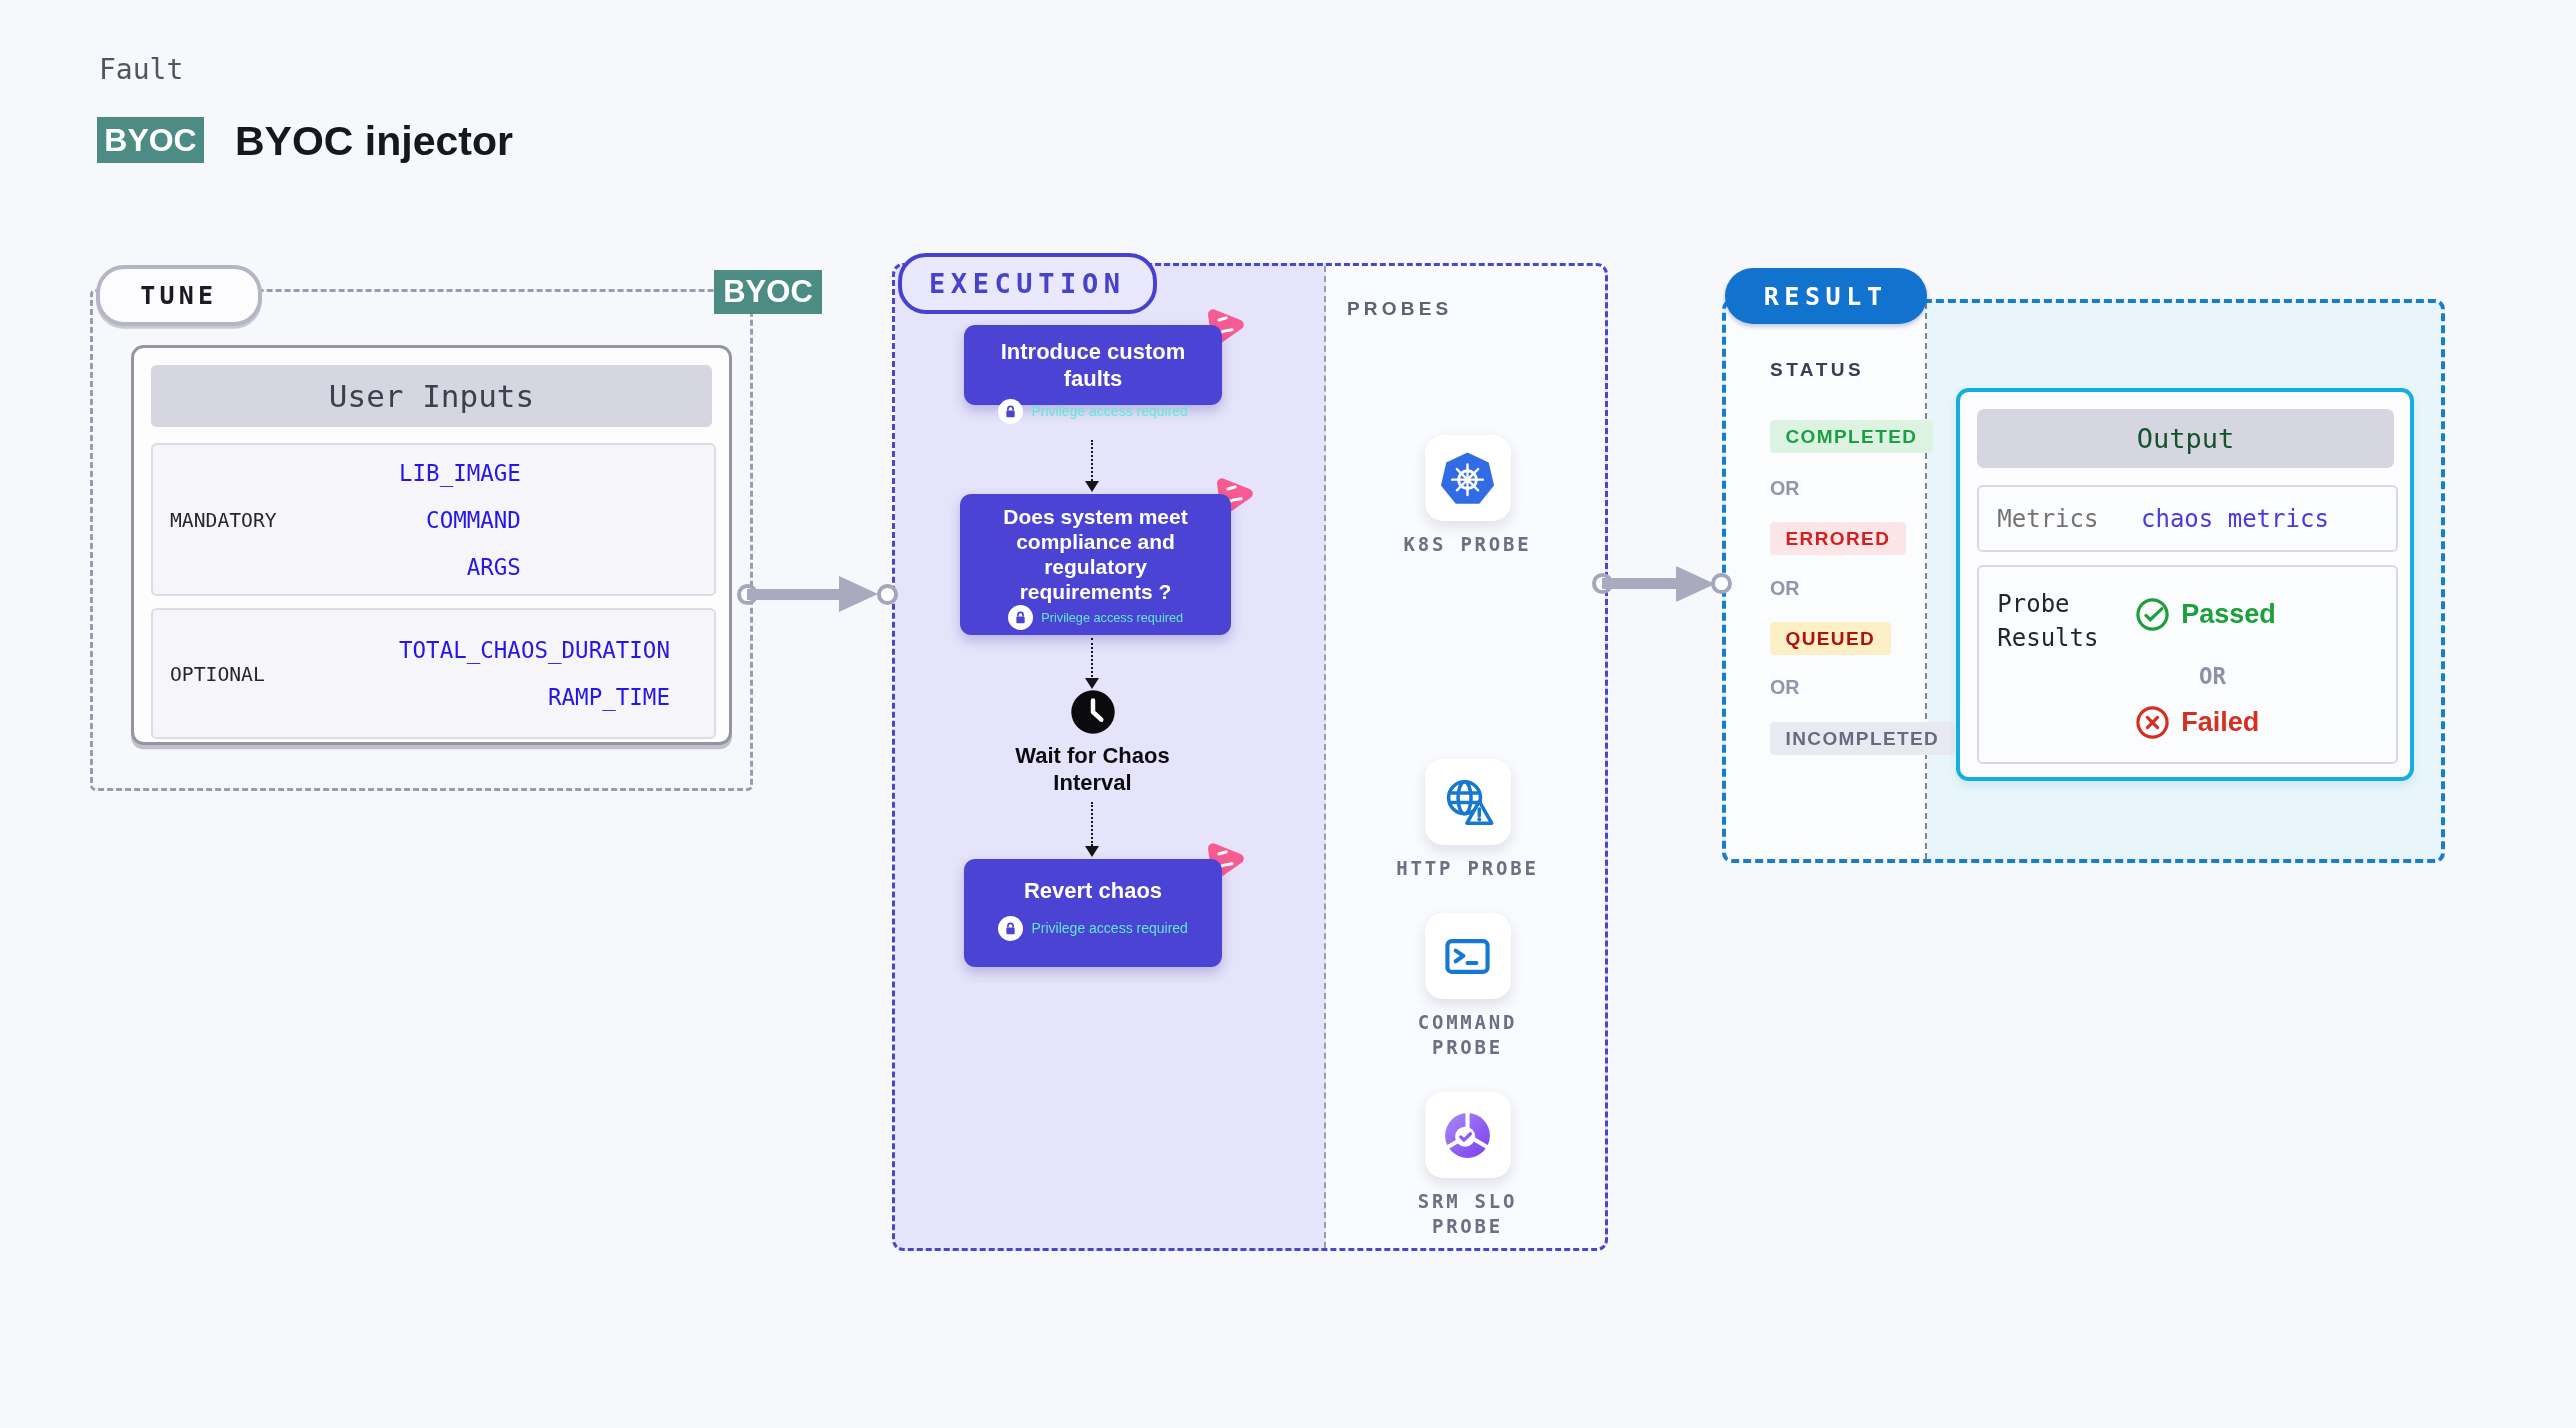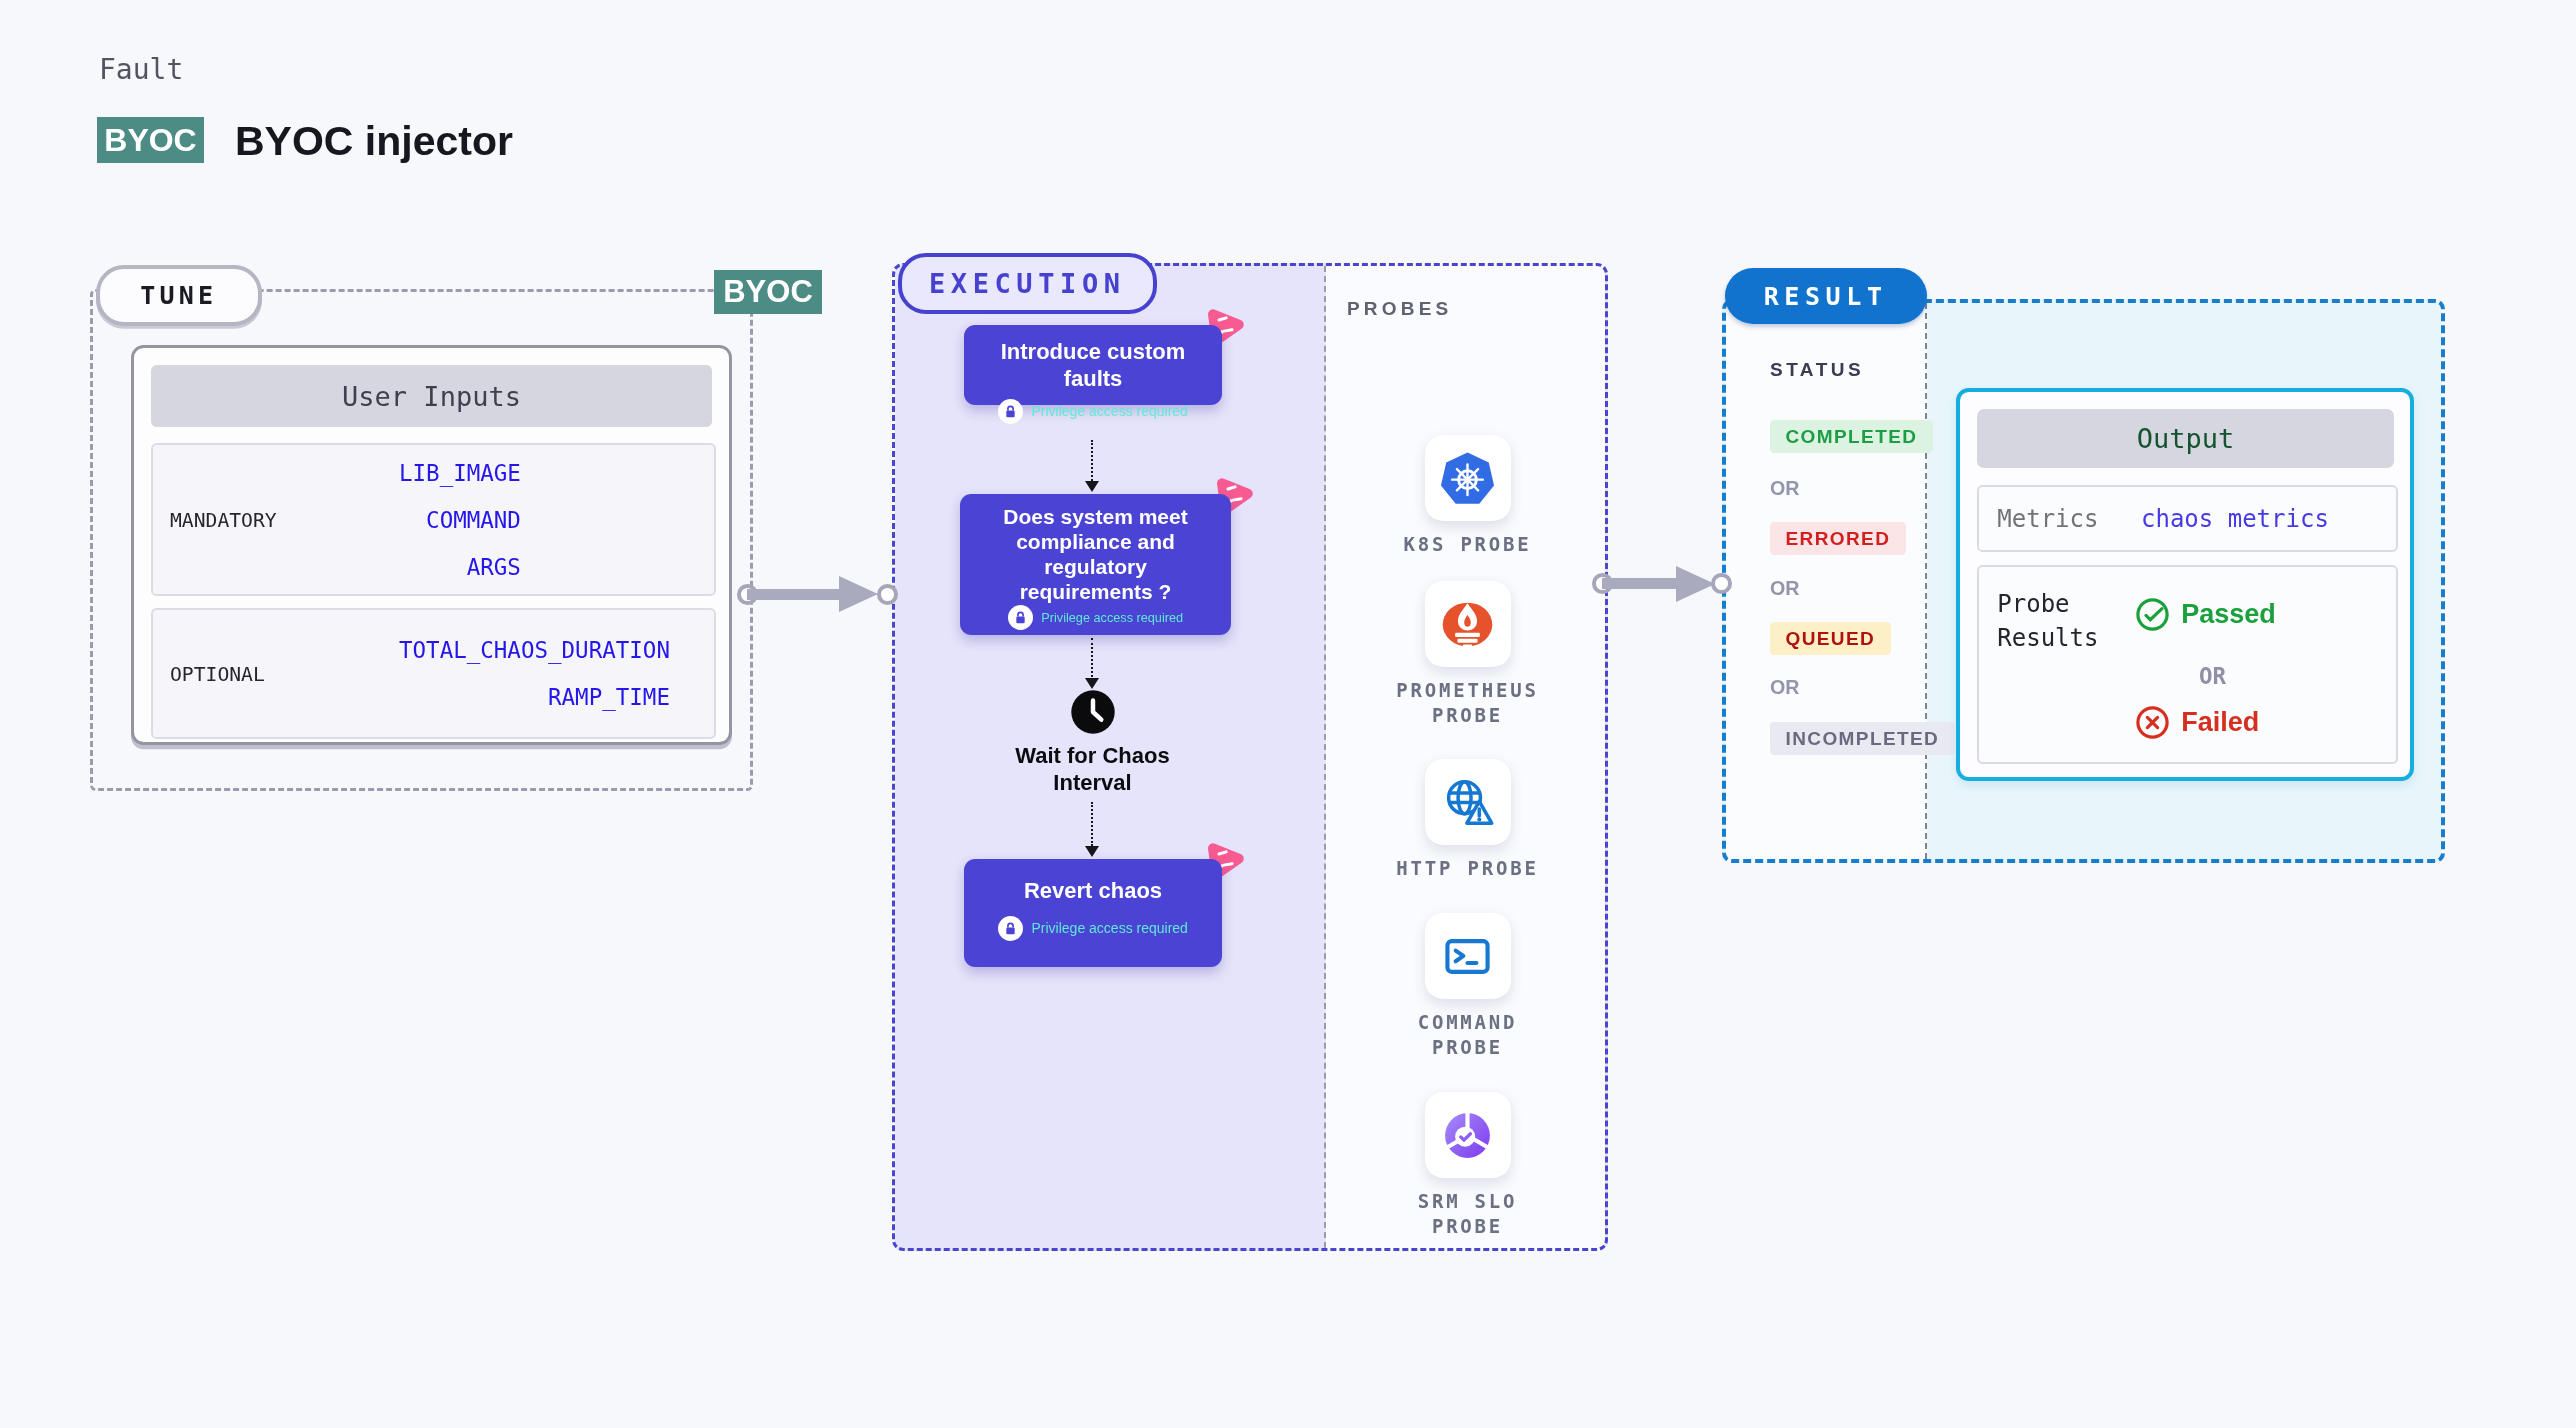--- a/index.html
+++ b/index.html
@@ -31,21 +31,21 @@
              font-size:27px;letter-spacing:5.6px;color:#4642cf;}
   .result-pill{left:-1.4px;top:-35px;width:202px;height:56px;background:#1173cd;color:#fff;
                font-size:25px;letter-spacing:5.6px;box-shadow:0 2.8px 4.2px rgba(20,60,120,.25);}
   .corner-badge{right:-72px;top:-22px;width:108px;height:44px;background:#4d8c85;color:#fff;
                 font-weight:bold;font-size:31px;text-align:center;line-height:44px;}
 
   
   .ui-card{left:38px;top:53px;width:595px;height:394px;background:#fdfdfe;border:3.5px solid #9595a2;
            border-radius:12.7px;box-shadow:0 4.2px 0 #bfbfce;}
   .ui-head{left:17px;top:17px;width:561px;height:62px;background:#d6d6e1;border-radius:5.6px;
-           font-size:27px;color:#3f3f4f;display:flex;align-items:center;justify-content:center;}
+           font-size:31px;color:#3f3f4f;display:flex;align-items:center;justify-content:center;}
   .ui-row{left:17px;width:561px;background:#f6f6fa;border:2.1px solid #dcdce7;border-radius:5.6px;}
   .ui-row-label{left:17px;top:50%;transform:translateY(-50%);font-size:19.7px;color:#26262f;}
   .ui-vals{left:246px;top:0;height:100%;display:flex;flex-direction:column;justify-content:center;gap:21px;text-align:right;}
   .ui-val{font-size:22.5px;color:#2517ea;}
 
   
   .node{background:#4b43d4;border-radius:11.3px;color:#fff;text-align:center;
         box-shadow:0 5.6px 11.3px rgba(50,40,160,.25);}
   .node-title{font-weight:bold;font-size:22px;line-height:27px;margin:0 auto;}
   .priv{display:flex;align-items:center;justify-content:center;gap:8.4px;}
@@ -208,33 +208,20 @@
           <g stroke="#fff" stroke-width="4" stroke-linecap="round">
             <path d="M50 52 V26 M50 52 V78 M50 52 H24 M50 52 H76"></path>
             <path d="M50 52 L32 34 M50 52 L68 34 M50 52 L32 70 M50 52 L68 70"></path>
           </g>
           <circle cx="50" cy="52" r="5" fill="#fff"></circle>
         </svg>
       </div>
       <div class="probe-name">K8S PROBE</div>
     </div>
 
-    <div class="abs probe-item" style="left:481px;top:315px;">
-      <div class="probe-card">
-        <svg width="59" height="59" viewBox="0 0 100 100">
-          <ellipse cx="50" cy="50" rx="42" ry="37" fill="#e6522c"></ellipse>
-          <path d="M50 14 C60 28 67 35 66 46 C65 55 58 60 50 60 C42 60 35 55 34 46 C33 35 40 28 50 14 Z" fill="#fff"></path>
-          <path d="M50 34 C54 40 56 43 55.5 48 C55 52 53 54 50 54 C47 54 45 52 44.5 48 C44 43 46 40 50 34 Z" fill="#e6522c"></path>
-          <rect x="29" y="64" width="42" height="7" rx="2" fill="#fff"></rect>
-          <rect x="33" y="74" width="34" height="7" rx="2" fill="#fff"></rect>
-          <rect x="42" y="84" width="16" height="4" rx="2" fill="#fff"></rect>
-        </svg>
-      </div>
-      <div class="probe-name">PROMETHEUS PROBE</div>
-    </div>
 
     <div class="abs probe-item" style="left:481px;top:493px;">
       <div class="probe-card">
         <svg width="59" height="59" viewBox="0 0 100 100">
           <g fill="none" stroke="#1778d2" stroke-width="6">
             <circle cx="45" cy="42" r="27"></circle>
             <ellipse cx="45" cy="42" rx="11" ry="27"></ellipse>
             <path d="M20 34 h50 M20 50 h50"></path>
           </g>
           <path d="M70 48 L91 85 H49 Z" fill="#fff" stroke="#1778d2" stroke-width="6" stroke-linejoin="round"></path>

